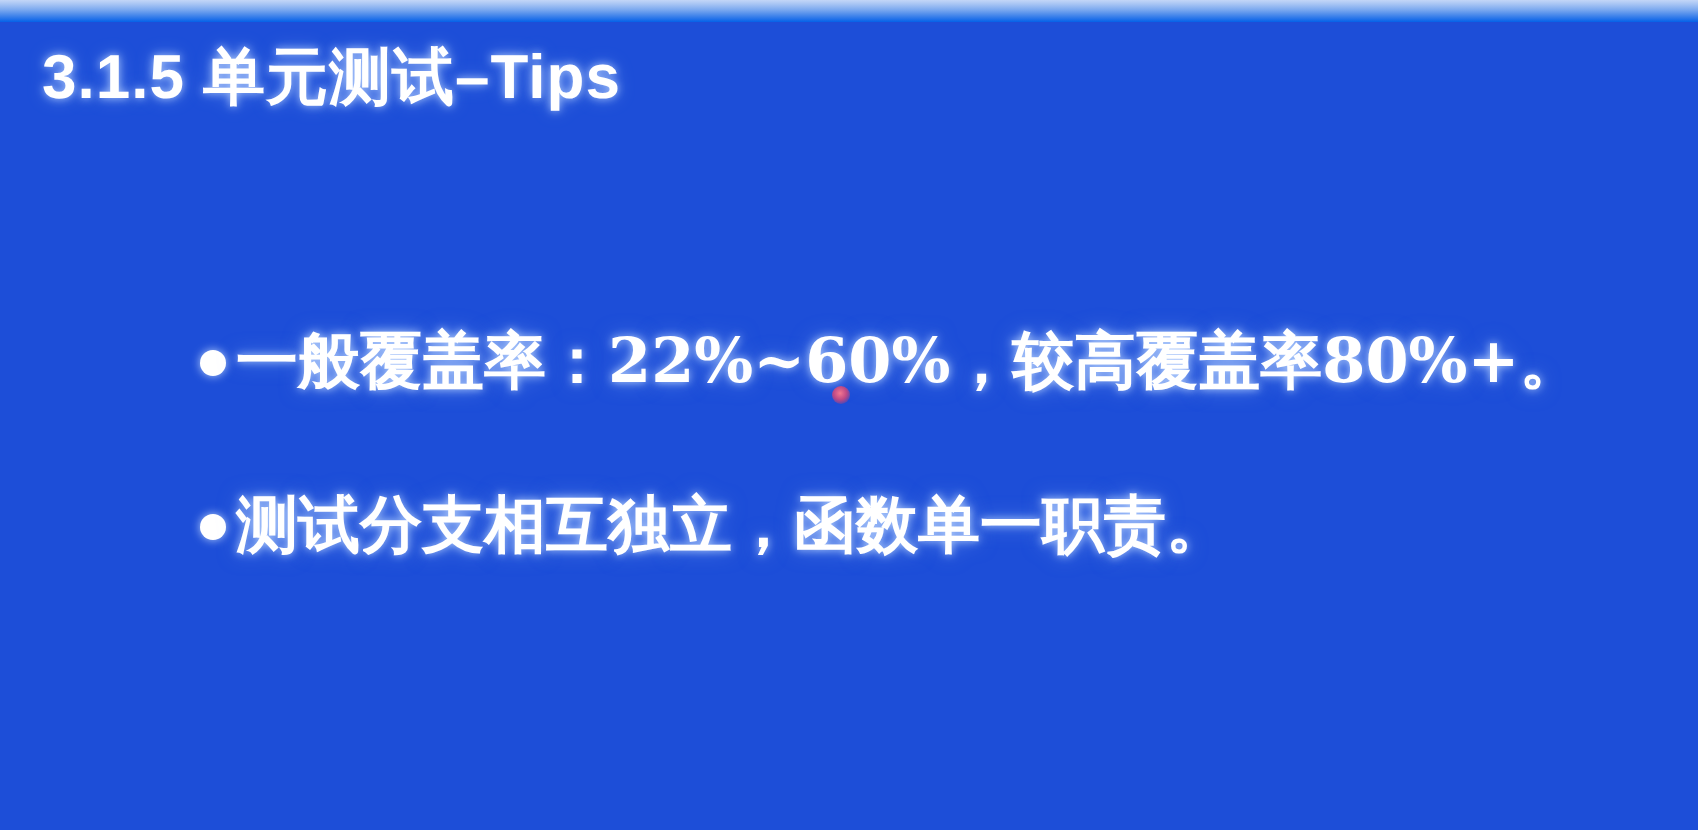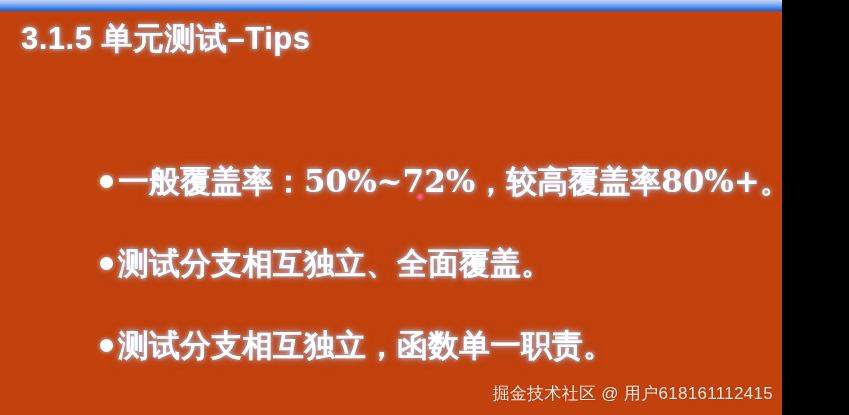--- a/index.html
+++ b/index.html
@@ -2,24 +2,24 @@
 <html><head>
 <meta charset="utf-8">
 <style>
   html, body {
     margin: 0;
     padding: 0;
     background: #000;
   }
   #slide {
     position: relative;
-    width: 782px;
+    width: 849px;
     height: 415px;
     overflow: hidden;
-    background: #c2410c;
+    background: #1d4ed8;
     font-family: "Liberation Sans", sans-serif;
     text-decoration: underline;
     -webkit-font-smoothing: antialiased;
   }
   
   #top-band {
     position: absolute;
     left: 0;
     top: 0;
     width: 849px;
@@ -106,32 +106,27 @@
 <div id="slide">
 
   <div id="top-band"></div>
 
   <div id="slide-title">3.1.5 单元测试–Tips</div>
 
   <div id="bullet-list">
 
     <div class="bullet-row">
       <span class="bullet-marker"></span>
-      <span class="bullet-text">一般覆盖率：50%~72%，较高覆盖率80%+。</span>
+      <span class="bullet-text">一般覆盖率：22%~60%，较高覆盖率80%+。</span>
     </div>
 
-    <div class="bullet-row">
-      <span class="bullet-marker"></span>
-      <span class="bullet-text">测试分支相互独立、全面覆盖。</span>
-    </div>
 
     <div class="bullet-row">
       <span class="bullet-marker"></span>
       <span class="bullet-text">测试分支相互独立，函数单一职责。</span>
     </div>
 
   </div>
 
   <div id="cursor-dot"></div>
 
-  <div id="watermark">掘金技术社区 @ 用户618161112415</div>
 
 </div>
 
 </body></html>

